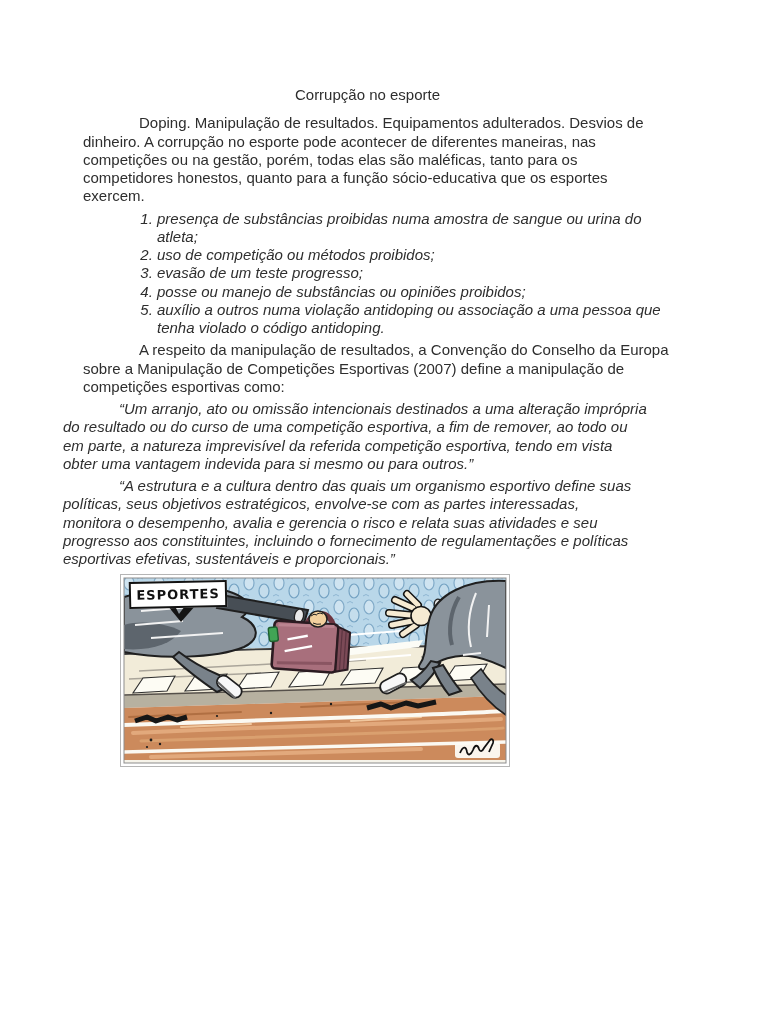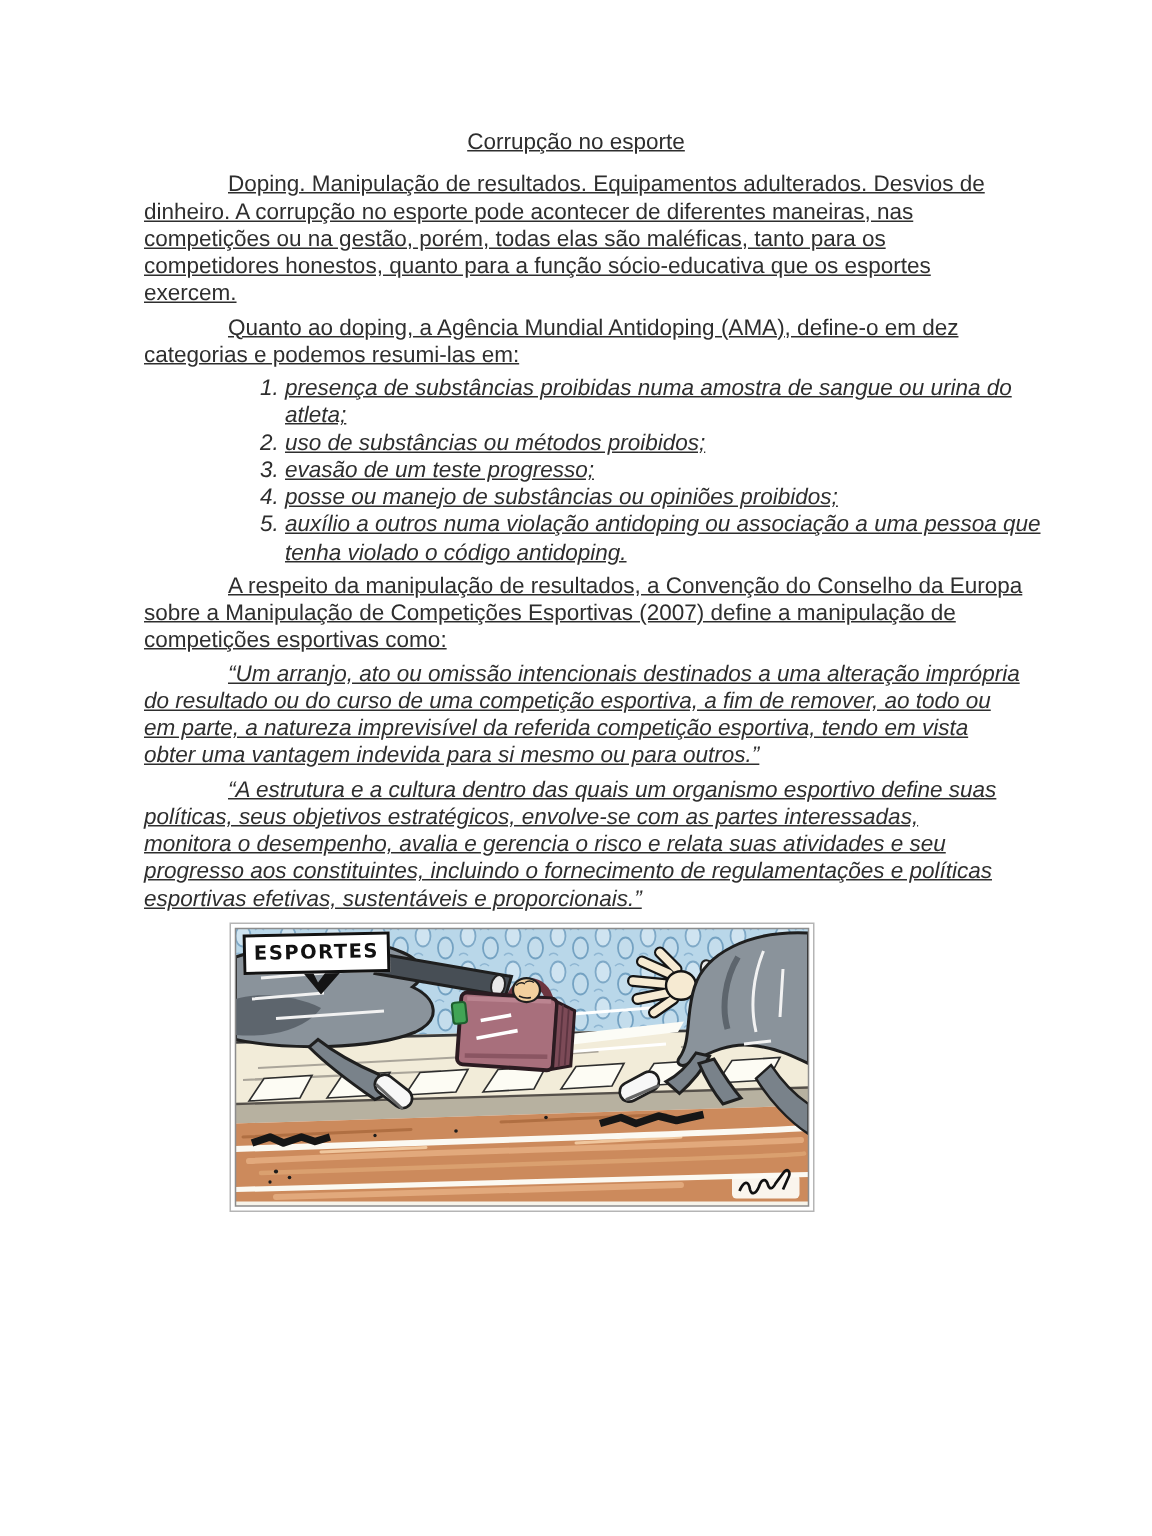--- a/index.html
+++ b/index.html
@@ -2,24 +2,24 @@
 <html><head>
 <meta charset="utf-8">
 <style>
   html,body{margin:0;padding:0;background:#ffffff;}
   body{
     width:768px;height:1024px;overflow:hidden;
     font-family:"Liberation Sans","DejaVu Sans",sans-serif;
     color:#2e2e2e;
   }
   .page{width:768px;height:1024px;background:#fff;}
-  .content{padding:86px 68px 0 96px;font-size:15px;line-height:18.25px;text-decoration:underline;}
+  .content{padding:86px 68px 0 63px;font-size:15px;line-height:18.25px;}
   .doc-title{font:400 15px/18.25px "Liberation Sans",sans-serif;text-align:center;margin:0 0 10px -28px;}
   p{margin:4px 0 0;white-space:pre-line;}
-  .para{text-indent:56px;}
+  .para{text-indent:56px;margin-left:20px;}
   .quote{text-indent:56px;font-style:italic;}
   ol.doping{margin:4px 0 0;padding-left:57px;font-style:italic;}
   ol.doping li{white-space:pre-line;line-height:18.25px;margin-left:37px;}
   figure.cartoon{margin:6px 0 0 57px;width:388px;height:191px;border:1px solid #b5b5b5;
     position:relative;background:#fff;padding:0;}
   figure.cartoon svg{display:block;}
   .bubble{
     position:absolute;left:8px;top:6px;width:94px;height:23px;background:#ffffff;
     border:2px solid #121212;display:flex;align-items:center;justify-content:center;
     font:700 13px "DejaVu Sans",sans-serif;letter-spacing:1px;color:#111;
@@ -32,27 +32,25 @@
 <div class="page">
   <div class="content">
 
     <h1 class="doc-title">Corrupção no esporte</h1>
 
     <p class="para">Doping. Manipulação de resultados. Equipamentos adulterados. Desvios de
 dinheiro. A corrupção no esporte pode acontecer de diferentes maneiras, nas
 competições ou na gestão, porém, todas elas são maléficas, tanto para os
 competidores honestos, quanto para a função sócio-educativa que os esportes
 exercem.</p>
-    <p class="para">Quanto ao doping, a Agência Mundial Antidoping (AMA), define-o em dez
-categorias e podemos resumi-las em:</p>
 
     <ol class="doping">
       <li>presença de substâncias proibidas numa amostra de sangue ou urina do
 atleta;</li>
-      <li>uso de substâncias ou métodos proibidos;</li>
+      <li>uso de competição ou métodos proibidos;</li>
       <li>evasão de um teste progresso;</li>
       <li>posse ou manejo de substâncias ou opiniões proibidos;</li>
       <li>auxílio a outros numa violação antidoping ou associação a uma pessoa que
 tenha violado o código antidoping.</li>
     </ol>
 
     <p class="para">A respeito da manipulação de resultados, a Convenção do Conselho da Europa
 sobre a Manipulação de Competições Esportivas (2007) define a manipulação de
 competições esportivas como:</p>
     <p class="quote">“Um arranjo, ato ou omissão intencionais destinados a uma alteração imprópria

